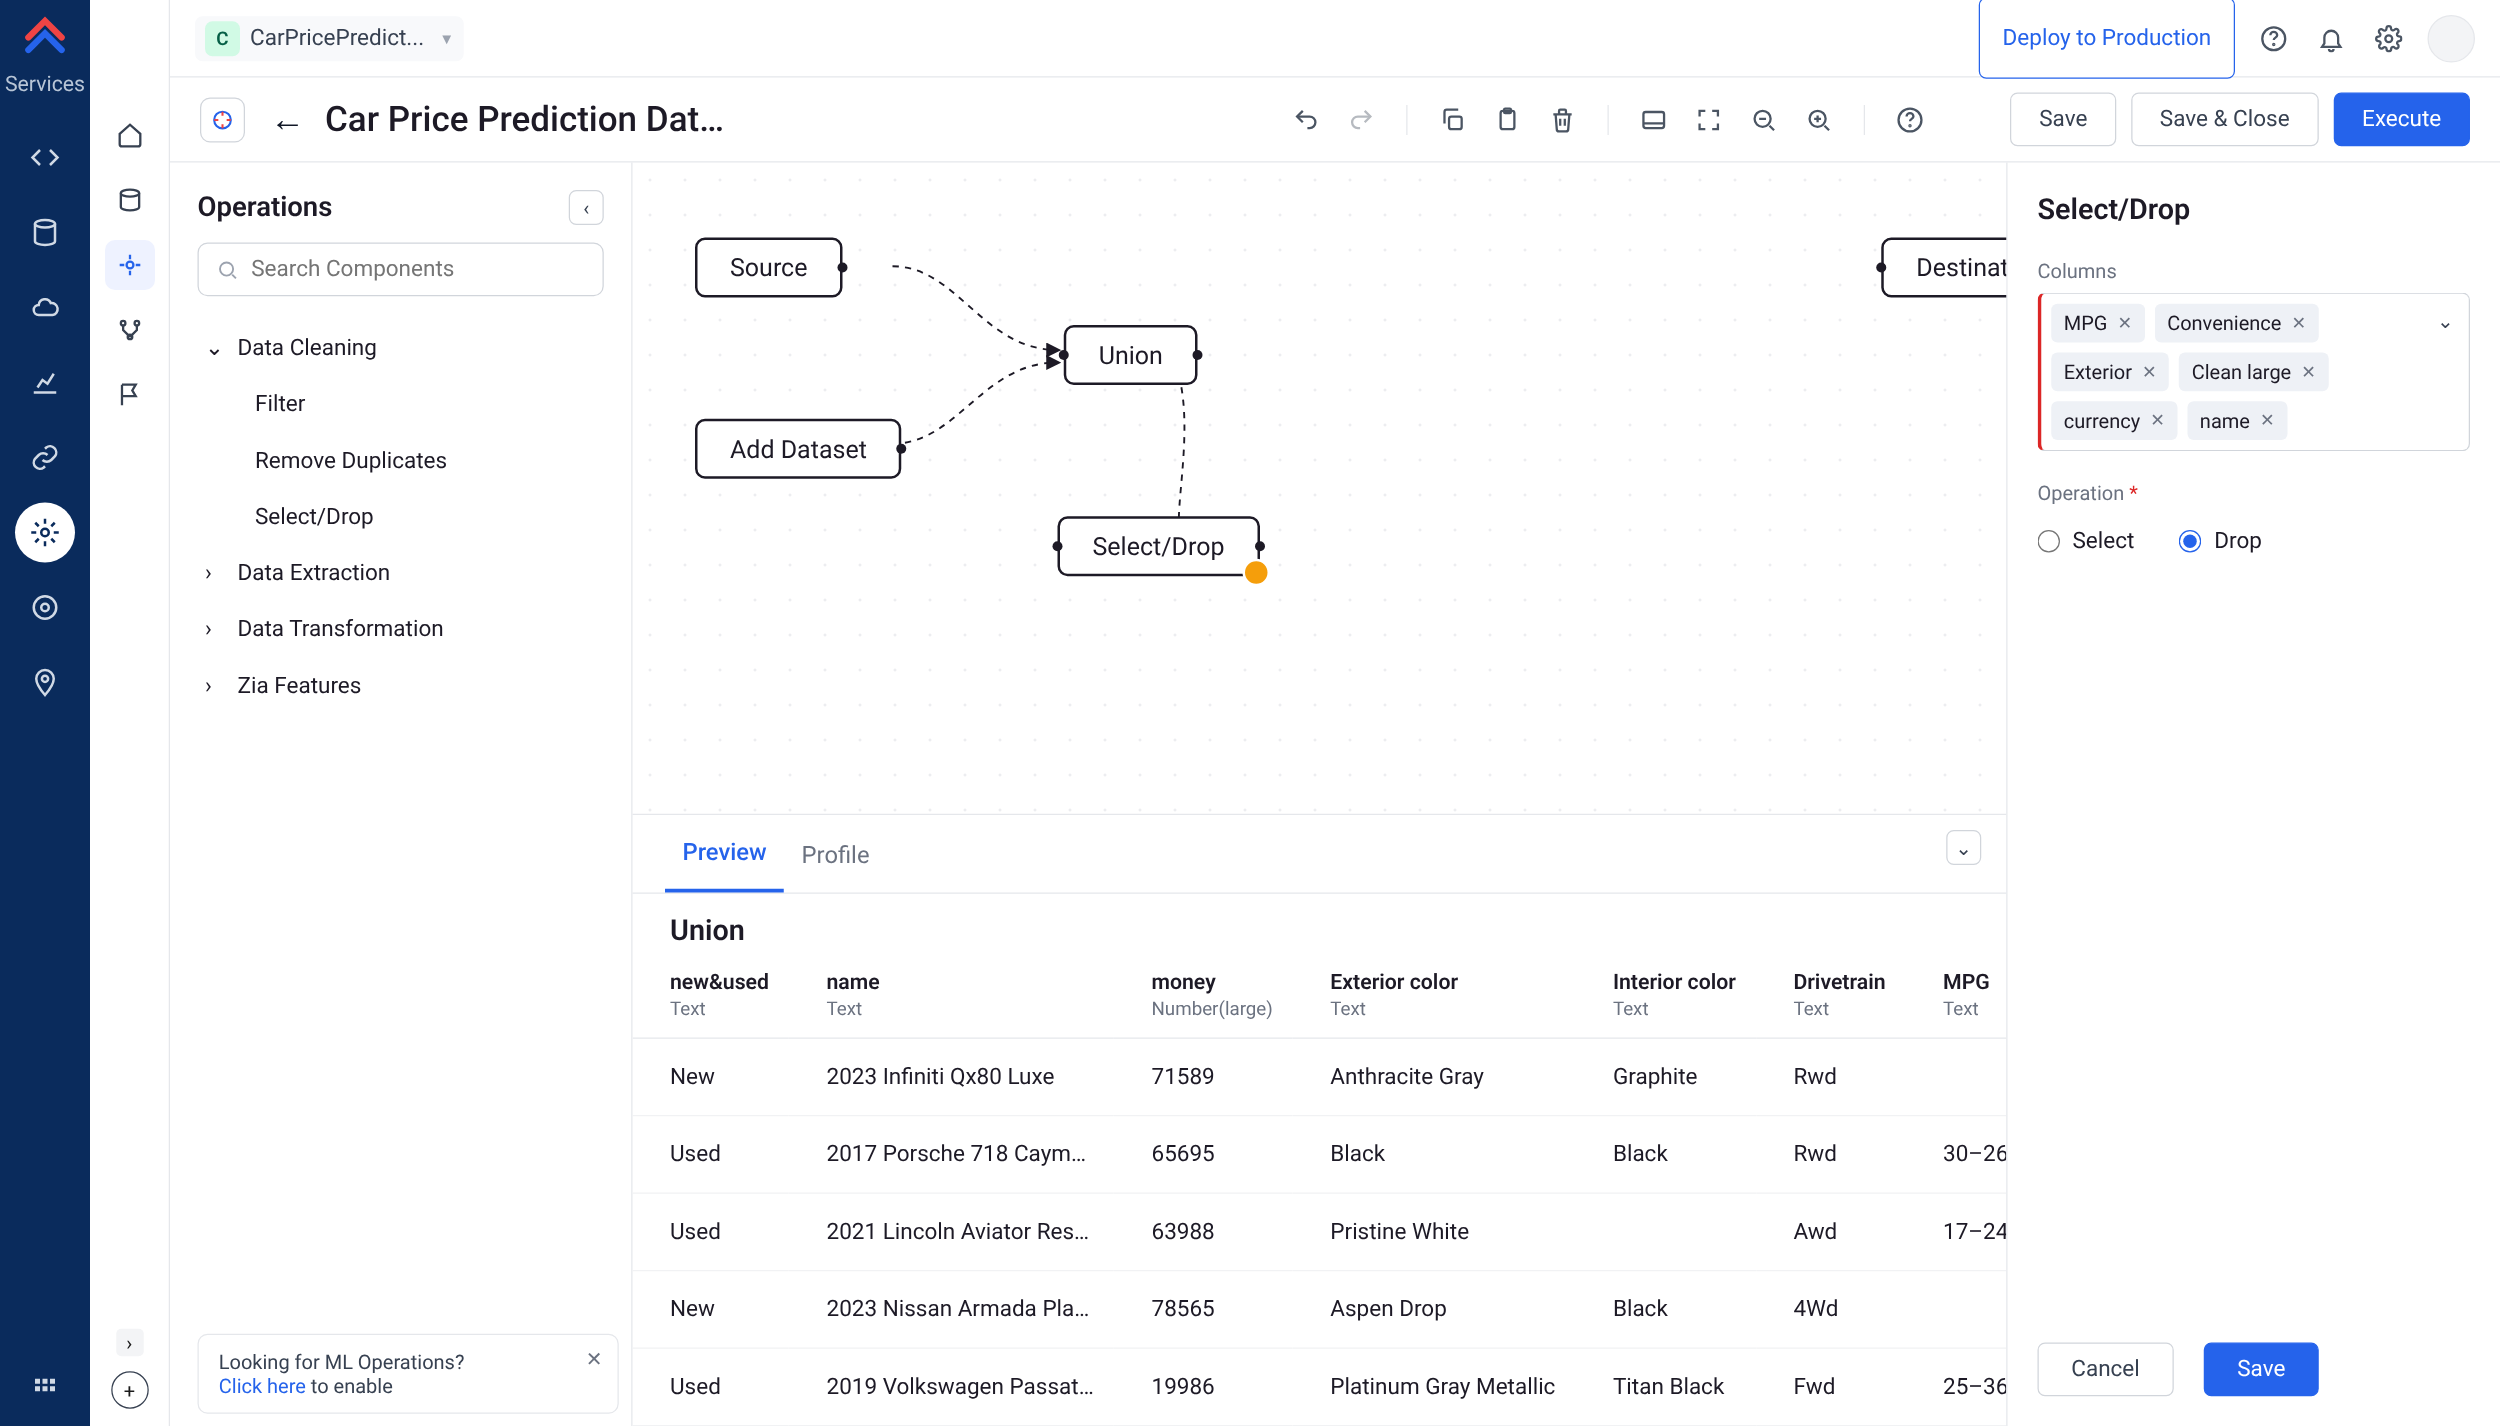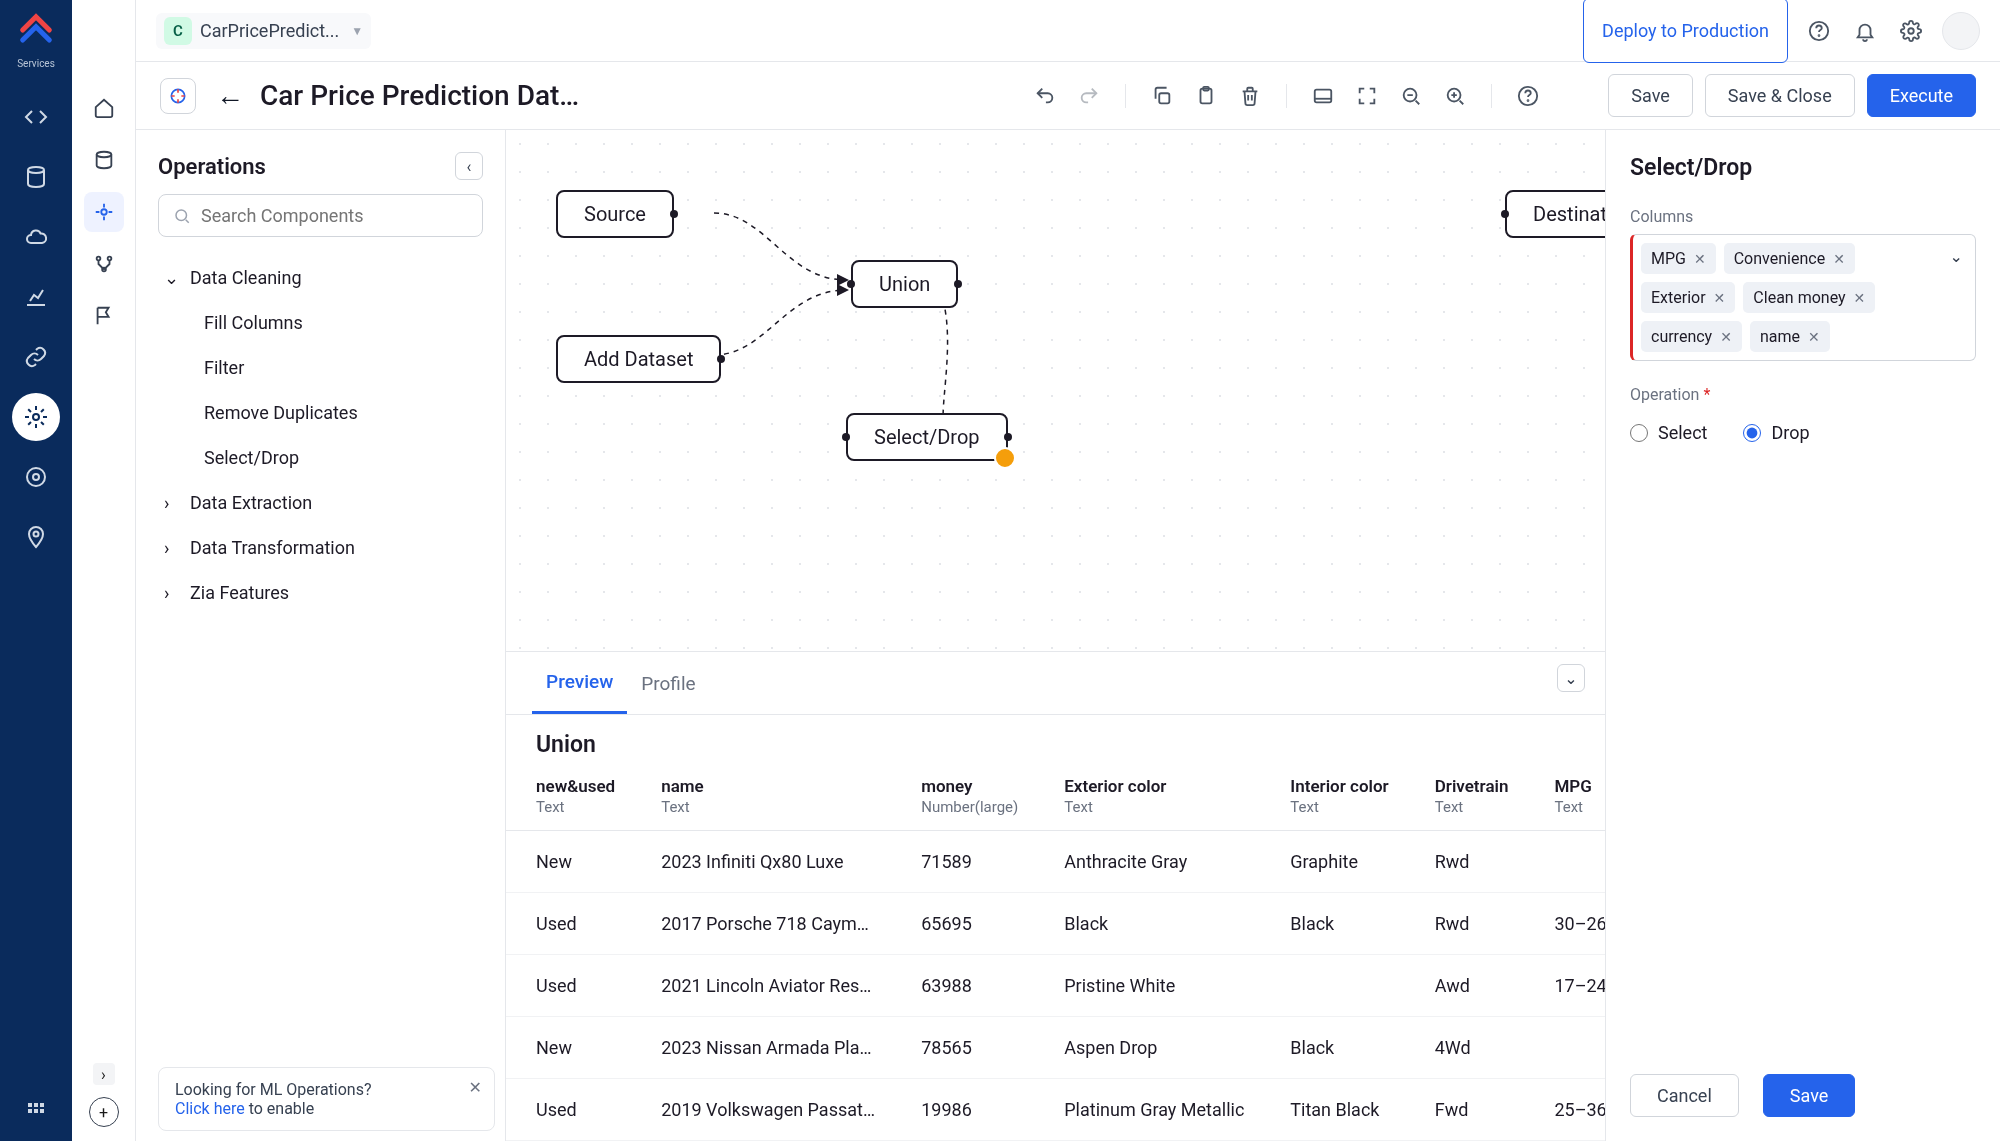--- a/index.html
+++ b/index.html
@@ -1,21 +1,21 @@
 <!DOCTYPE html>
 <html><head>
 <meta charset="utf-8">
 <style>
 * { margin: 0; padding: 0; box-sizing: border-box; font-family: -apple-system, BlinkMacSystemFont, "Segoe UI", Roboto, Helvetica, Arial, sans-serif; }
 body { background: #fff; color: #1a1a1a; width: 2000px; height: 1141px; overflow: hidden; display: flex; }
 
 
 .left-rail { width: 72px; background: #0a2b5c; display: flex; flex-direction: column; align-items: center; padding-top: 10px; border-top-left-radius: 0; }
 .left-rail .logo { width: 40px; height: 40px; display: flex; align-items: center; justify-content: center; margin-bottom: 8px; }
-.left-rail .services-label { color: #b8c5d6; font-size: 10px; margin-bottom: 18px; }
+.left-rail .services-label { color: #b8c5d6; font-size: 17px; margin-bottom: 18px; }
 .left-rail .rail-icon { width: 48px; height: 48px; display: flex; align-items: center; justify-content: center; color: #d0d9e5; margin: 6px 0; border-radius: 10px; cursor: pointer; }
 .left-rail .rail-icon.active { background: #fff; color: #0a2b5c; border-radius: 50%; }
 .left-rail .rail-icon svg { width: 24px; height: 24px; }
 .left-rail .spacer { flex: 1; }
 
 
 .sec-rail { width: 64px; background: #fff; border-right: 1px solid #e5e7eb; display: flex; flex-direction: column; align-items: center; padding-top: 82px; }
 .sec-rail .sec-icon { width: 40px; height: 40px; display: flex; align-items: center; justify-content: center; color: #374151; margin: 6px 0; border-radius: 8px; cursor: pointer; }
 .sec-rail .sec-icon.active { background: #eef2ff; color: #2563eb; }
 .sec-rail .sec-icon svg { width: 22px; height: 22px; }
@@ -333,23 +333,20 @@
         <svg viewBox="0 0 24 24" width="18" height="18" fill="none" stroke="currentColor" stroke-width="2">
             <circle cx="11" cy="11" r="7"></circle>
             <path d="M21 21l-4-4"></path>
           </svg>
         <input placeholder="Search Components" style="">
       </div>
       <div class="tree">
         <div class="tree-node">
             <span class="chev">⌄</span>
             <span>Data Cleaning</span>
-          </div>
-        <div class="tree-node child">
-            <span>Fill Columns</span>
           </div>
         <div class="tree-node child">
             <span>Filter</span>
           </div>
         <div class="tree-node child">
             <span>Remove Duplicates</span>
           </div>
         <div class="tree-node child">
             <span>Select/Drop</span>
           </div>
@@ -473,21 +470,21 @@
         <div id="tags-container" style="display:contents"><span class="tag">
               <span>MPG</span>
               <span class="x">✕</span>
             </span><span class="tag">
               <span>Convenience</span>
               <span class="x">✕</span>
             </span><span class="tag">
               <span>Exterior</span>
               <span class="x">✕</span>
             </span><span class="tag">
-              <span>Clean money</span>
+              <span>Clean large</span>
               <span class="x">✕</span>
             </span><span class="tag">
               <span>currency</span>
               <span class="x">✕</span>
             </span><span class="tag">
               <span>name</span>
               <span class="x">✕</span>
             </span></div>
       </div>
       <div class="field-label"><span>Operation</span><span class="req">*</span></div>

